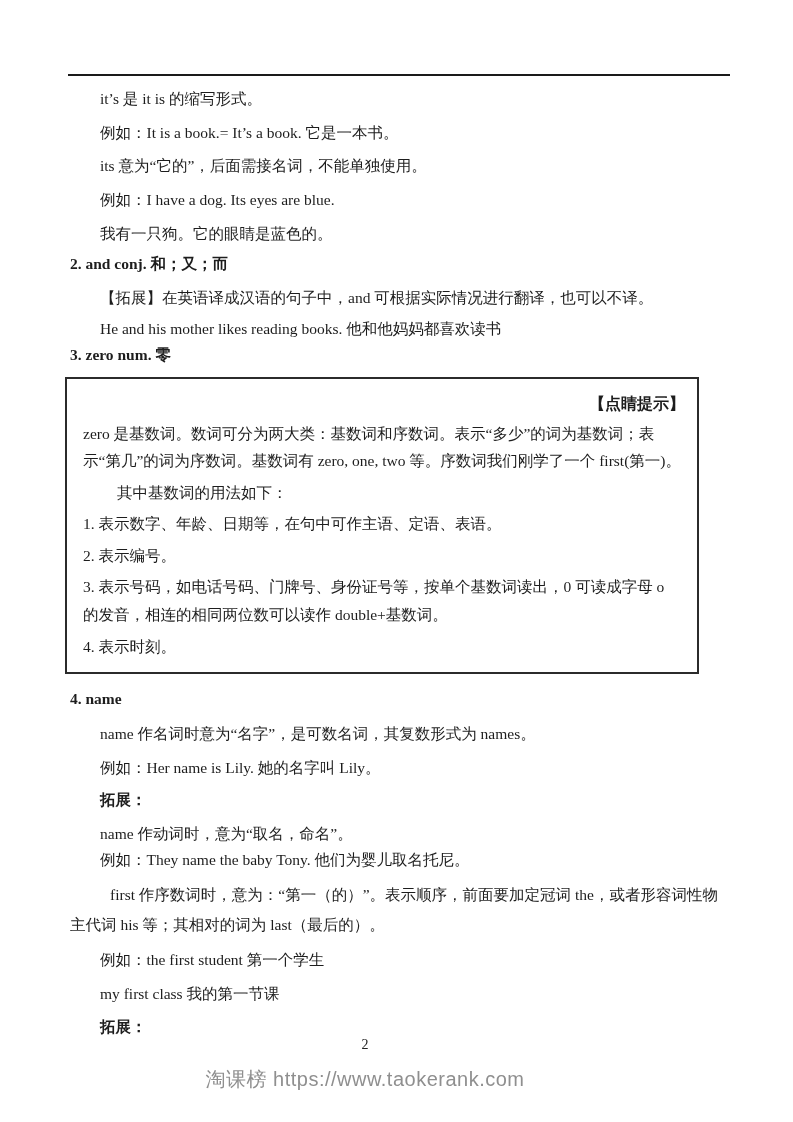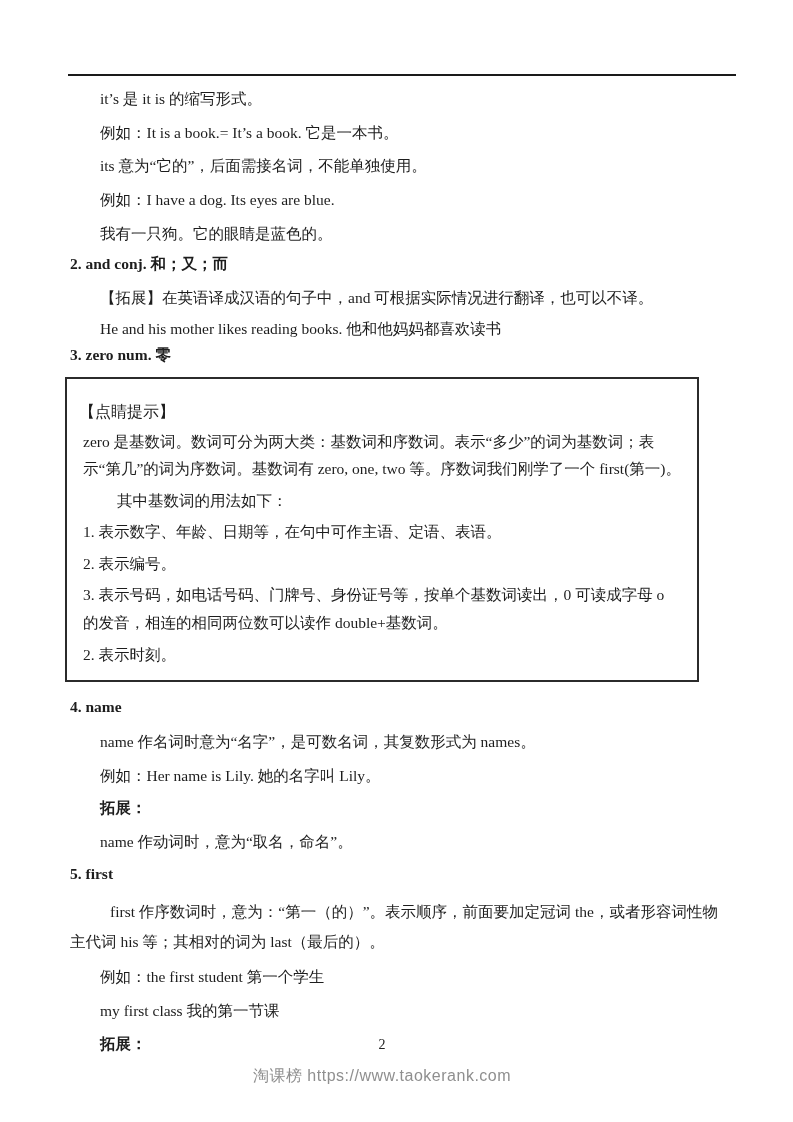--- a/index.html
+++ b/index.html
@@ -8,21 +8,20 @@
     background: #ffffff;
   }
   .page {
     position: relative;
     width: 730px;
     height: 1122px;
     background: #ffffff;
     font-family: "Liberation Serif", "DejaVu Serif", serif;
     color: #1d1d1d;
     overflow: hidden;
-    padding-left: 34px;
   }
   .header-rule {
     position: absolute;
     top: 74px;
     left: 68px;
     width: 668px;
     border-top: 2px solid #1a1a1a;
   }
   .content {
     position: absolute;
@@ -47,24 +46,24 @@
     padding-left: 30px;
     margin: 2px 0 12px;
   }
   .tip-box {
     margin: 10px 0 14px -5px;
     width: 606px;
     border: 2px solid #2b2b2b;
     padding: 4px 12px 8px;
   }
   .tip-box-title {
-    text-align: left;
-    font-weight: 400;
+    text-align: right;
+    font-weight: 700;
     font-size: 16px;
-    margin: 18px 0 4px;
+    margin: 10px 0 4px;
   }
   .tip-box p {
     margin: 4px;
     line-height: 1.78;
   }
   .tip-box .indent { text-indent: 2.2em; }
   .hang-para {
     padding-left: 0;
     text-indent: 40px;
     line-height: 1.95;
@@ -80,21 +79,21 @@
     font-size: 14px;
     color: #222222;
   }
   .watermark {
     position: absolute;
     top: 1066px;
     left: 0;
     width: 100%;
     text-align: center;
     font-family: "Liberation Sans", "DejaVu Sans", sans-serif;
-    font-size: 16px;
+    font-size: 20px;
     color: #8f8f8f;
     letter-spacing: 0.5px;
   }
 </style>
 </head>
 <body>
 
 <div class="page">
 
   <div class="header-rule"></div>
@@ -113,30 +112,30 @@
 
     <p class="heading">3. zero num. 零</p>
 
     <div class="tip-box">
       <div class="tip-box-title">【点睛提示】</div>
       <p>zero 是基数词。数词可分为两大类：基数词和序数词。表示“多少”的词为基数词；表示“第几”的词为序数词。基数词有 zero, one, two 等。序数词我们刚学了一个 first(第一)。</p>
       <p class="indent">其中基数词的用法如下：</p>
       <p>1. 表示数字、年龄、日期等，在句中可作主语、定语、表语。</p>
       <p>2. 表示编号。</p>
       <p>3. 表示号码，如电话号码、门牌号、身份证号等，按单个基数词读出，0 可读成字母 o 的发音，相连的相同两位数可以读作 double+基数词。</p>
-      <p>2. 表示时刻。</p>
+      <p>4. 表示时刻。</p>
     </div>
 
     <p class="heading">4. name</p>
     <p class="para spaced">name 作名词时意为“名字”，是可数名词，其复数形式为 names。</p>
     <p class="para spaced">例如：Her name is Lily. 她的名字叫 Lily。</p>
     <p class="expand-label">拓展：</p>
     <p class="para tight">name 作动词时，意为“取名，命名”。</p>
+    <p class="para after-tight">例如：They name the baby Tony. 他们为婴儿取名托尼。</p>
 
-    <p class="heading gap-top">5. first</p>
     <p class="hang-para">first 作序数词时，意为：“第一（的）”。表示顺序，前面要加定冠词 the，或者形容词性物主代词 his 等；其相对的词为 last（最后的）。</p>
     <p class="para spaced">例如：the first student  第一个学生</p>
     <p class="para spaced">my first class  我的第一节课</p>
     <p class="expand-label">拓展：</p>
 
   </div>
 
   <div class="page-number">2</div>
   <div class="watermark">淘课榜 https://www.taokerank.com</div>
 

